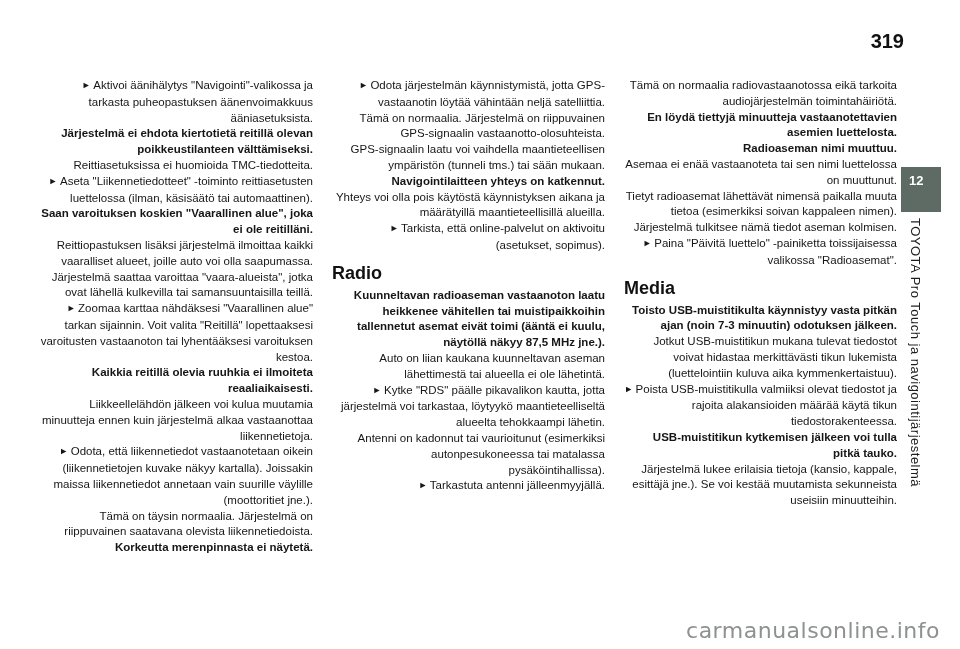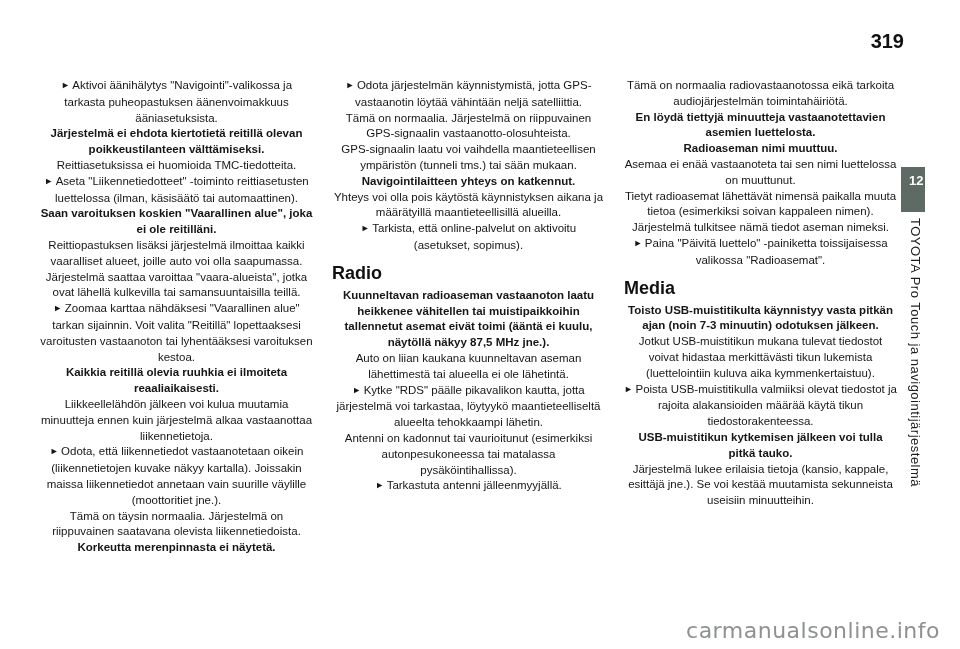--- a/index.html
+++ b/index.html
@@ -16,31 +16,31 @@
     position:absolute; top:30px; right:56px;
     font-size:20px; font-weight:bold; color:#111;
   }
   .columns {
     position:absolute; top:78px; left:40px; width:856px;
     display:flex; gap:19px;
   }
   .column { width:273px; flex:0 0 273px; }
   .column p {
     font-size:11.5px; line-height:15.8px; color:#161616;
-    text-align:center;
+    text-align:right;
   }
   .column p.bold { font-weight:bold; }
   .column h2.heading {
     font-size:18px; font-weight:bold; color:#111;
     margin-top:9px; margin-bottom:5px; line-height:20px;
   }
   .glyph { font-size:9px; position:relative; top:-1px; }
   .side-tab {
     position:absolute; left:901px; top:167px;
-    width:24px; height:45px;
+    width:40px; height:45px;
     background:#5e6a64; color:#ffffff;
     font-size:13px; font-weight:bold;
     padding:6px 4px 0 8px;
   }
   .side-vertical {
     position:absolute; left:908px; top:218px; height:390px;
     writing-mode:vertical-rl;
     font-size:13px; color:#1c1c1c; letter-spacing:0.5px;
     white-space:nowrap;
   }
@@ -84,21 +84,21 @@
         <p class="bullet"><span class="glyph">►&nbsp;</span>Kytke "RDS" päälle pikavalikon kautta, jotta järjestelmä voi tarkastaa, löytyykö maantieteelliseltä alueelta tehokkaampi lähetin.</p>
         <p class="normal">Antenni on kadonnut tai vaurioitunut (esimerkiksi autonpesukoneessa tai matalassa pysäköintihallissa).</p>
         <p class="bullet"><span class="glyph">►&nbsp;</span>Tarkastuta antenni jälleenmyyjällä.</p>
       </div>
       <div class="column">
         <p class="normal">Tämä on normaalia radiovastaanotossa eikä tarkoita audiojärjestelmän toimintahäiriötä.</p>
         <p class="bold">En löydä tiettyjä minuutteja vastaanotettavien asemien luettelosta.</p>
         <p class="bold">Radioaseman nimi muuttuu.</p>
         <p class="normal">Asemaa ei enää vastaanoteta tai sen nimi luettelossa on muuttunut.</p>
         <p class="normal">Tietyt radioasemat lähettävät nimensä paikalla muuta tietoa (esimerkiksi soivan kappaleen nimen).</p>
-        <p class="normal">Järjestelmä tulkitsee nämä tiedot aseman nimeksi.</p>
+        <p class="normal">Järjestelmä tulkitsee nämä tiedot aseman kolmisen.</p>
         <p class="bullet"><span class="glyph">►&nbsp;</span>Paina "Päivitä luettelo" -painiketta toissijaisessa valikossa "Radioasemat".</p>
         <h2 class="heading">Media</h2>
         <p class="bold">Toisto USB-muistitikulta käynnistyy vasta pitkän ajan (noin 7-3 minuutin) odotuksen jälkeen.</p>
         <p class="normal">Jotkut USB-muistitikun mukana tulevat tiedostot voivat hidastaa merkittävästi tikun lukemista (luettelointiin kuluva aika kymmenkertaistuu).</p>
         <p class="bullet"><span class="glyph">►&nbsp;</span>Poista USB-muistitikulla valmiiksi olevat tiedostot ja rajoita alakansioiden määrää käytä tikun tiedostorakenteessa.</p>
         <p class="bold">USB-muistitikun kytkemisen jälkeen voi tulla pitkä tauko.</p>
         <p class="normal">Järjestelmä lukee erilaisia tietoja (kansio, kappale, esittäjä jne.). Se voi kestää muutamista sekunneista useisiin minuutteihin.</p>
       </div>
     </div>
   <div class="side-tab">12</div>

